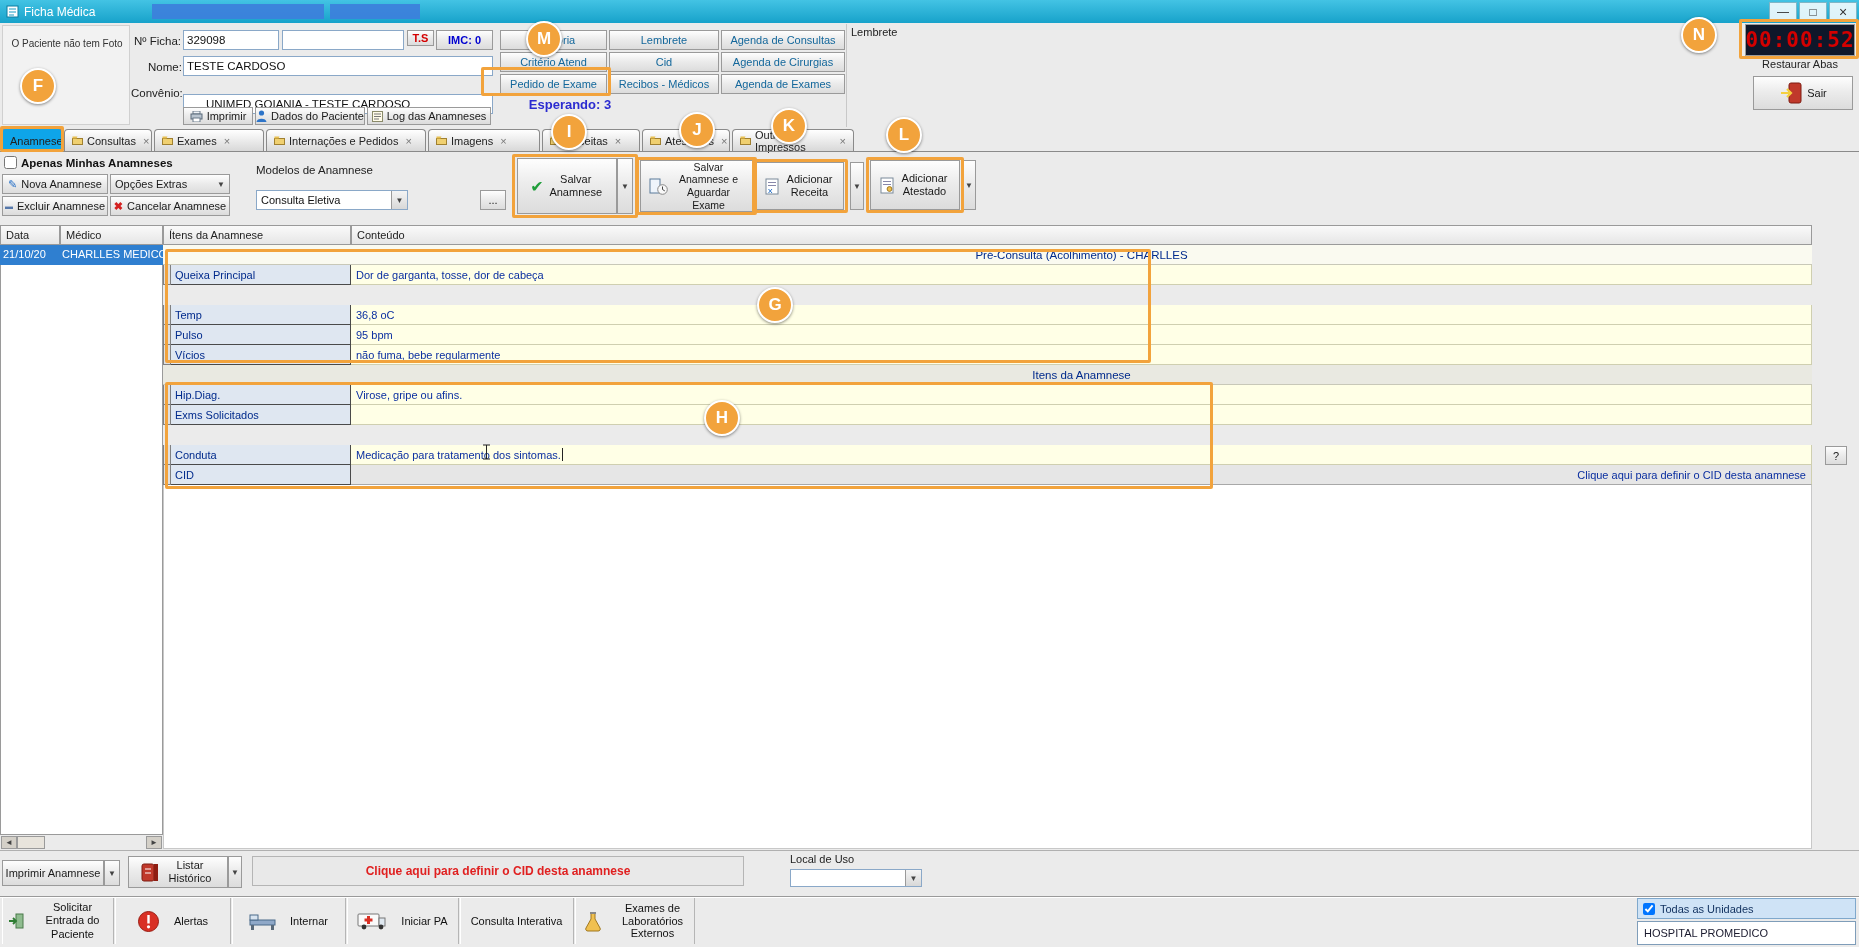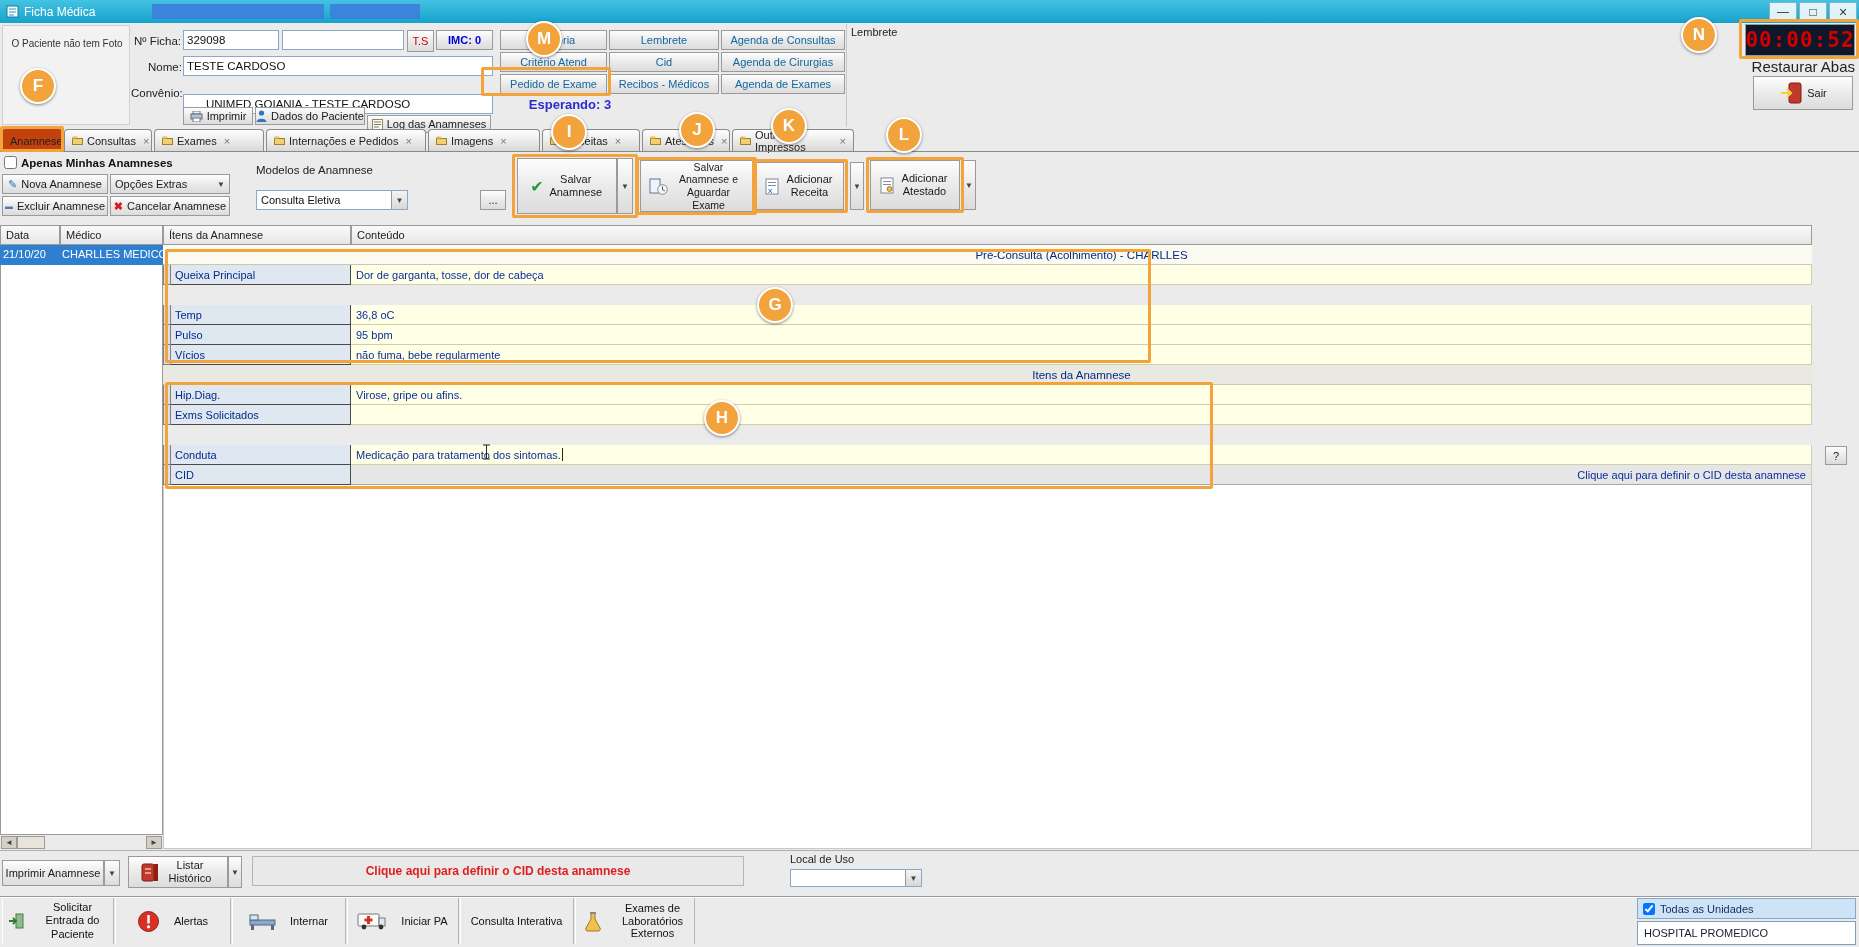--- a/index.html
+++ b/index.html
@@ -13,21 +13,21 @@
   
   .btn{background:linear-gradient(#fefefe,#ececec 45%,#dcdcdc);border:1px solid #9a9a9a;display:flex;align-items:center;justify-content:center;gap:4px;font-size:11px;color:#1a1a1a;}
   .btn-blue{color:#13679b;}
   .input{background:#fff;border:1px solid #8aa8c8;font-size:11.5px;padding:0 3px;font-family:"Liberation Sans",sans-serif;color:#111;}
   .lbl{font-size:11.5px;display:flex;align-items:center;color:#222;}
   .combo{background:#fff;border:1px solid #8aa8c8;display:flex;align-items:center;font-size:11px;}
   .combo .val{flex:1;padding:0 4px;}
   .combo .arr{width:16px;align-self:stretch;background:linear-gradient(#f4f4f4,#d8d8d8);border-left:1px solid #9a9a9a;display:flex;align-items:center;justify-content:center;font-size:8px;color:#444;}
   
   .tab{position:absolute;height:22px;top:129px;border:1px solid #8a8a8a;border-bottom:none;border-radius:4px 4px 0 0;background:linear-gradient(#ffffff,#d8d8d8);display:flex;align-items:center;gap:4px;padding:0 7px;font-size:11px;color:#222;}
-  .tab.active{top:128px;height:24px;background:#c2410c;z-index:6;}
+  .tab.active{top:128px;height:24px;background:#0ea5e9;z-index:6;}
   .tab .x{color:#777;font-size:11px;margin-left:3px;}
   
   .ghead{background:linear-gradient(#fafafa,#e6e6e6);border:1px solid #9a9a9a;font-size:11px;display:flex;align-items:center;padding:0 5px;color:#222;}
   .grid-row{position:absolute;left:163px;width:1649px;height:20px;display:flex;}
   .cell-sel{width:8px;background:#e0e0e0;border-right:1px solid #808080;border-bottom:1px solid #808080;border-left:1px solid #808080;}
   .cell-lbl{width:180px;background:#dfe7f1;color:#002a8c;border-right:1px solid #4a4a4a;border-bottom:1px solid #4a4a4a;display:flex;align-items:center;padding:0 4px;font-size:11px;}
   .cell-val{flex:1;background:#ffffe6;color:#0b2fa0;border-bottom:1px solid #cfcfb0;border-right:1px solid #cfcfb0;display:flex;align-items:center;padding:0 5px;font-size:11px;text-align:right;}
   .cell-val.cid{background:#e6e6e6;justify-content:flex-end;border-bottom:1px solid #a8a8a8;}
   .section-row{position:absolute;left:163px;width:1649px;height:20px;display:flex;align-items:center;justify-content:center;padding-left:188px;font-size:11.5px;color:#002a8c;border-bottom:1px solid #c8c8b8;}
   
@@ -60,21 +60,21 @@
   <div class="win-btn" style="left:1799px;">□</div>
   <div class="win-btn" style="left:1829px;font-size:14px;">×</div>
 
   <div class="abs" style="left:2px;top:25px;width:128px;height:100px;background:#f2f2f2;border:1px solid #d0d0d0;">
     <div class="abs" style="left:0;top:12px;width:128px;text-align:center;font-size:10px;color:#333;">O Paciente não tem Foto</div>
   </div>
 
   <div class="abs lbl" style="left:134px;top:31px;height:20px;">Nº Ficha:</div>
   <input class="abs input" readonly="" style="left: 183px; top: 30px; width: 96px; height: 20px;" value="329098">
   <input class="abs input" readonly="" style="left: 282px; top: 30px; width: 122px; height: 20px;">
-  <div class="abs btn" style="left:407px;top:30px;width:27px;height:22px;color:#d40000;font-weight:normal;">T.S</div>
+  <div class="abs btn" style="left:407px;top:30px;width:27px;height:16px;color:#d40000;font-weight:bold;">T.S</div>
   <div class="abs btn" style="left:436px;top:30px;width:57px;height:20px;color:#0000d0;font-weight:bold;">IMC: 0</div>
 
   <div class="abs lbl" style="left:148px;top:57px;height:20px;">Nome:</div>
   <input class="abs input" readonly="" style="left: 183px; top: 56px; width: 310px; height: 20px;" value="TESTE CARDOSO">
   <div class="abs lbl" style="left:131px;top:83px;height:20px;">Convênio:</div>
   <input class="abs input" readonly="" style="left: 183px; top: 94px; width: 310px; height: 20px; padding-left: 22px;" value="UNIMED GOIANIA - TESTE CARDOSO">
 
   <div class="abs btn" style="left:183px;top:107px;width:70px;height:18px;">
     <span style="display:inline-flex;">
         <svg width="13" height="11">
@@ -87,21 +87,21 @@
   </div>
   <div class="abs btn" style="left:255px;top:107px;width:110px;height:18px;">
     <span style="display:inline-flex;">
         <svg width="11" height="12">
           <circle cx="5.5" cy="3" r="2.6" fill="#2d74c8"></circle>
           <path d="M0.5 12 C0.5 7.5 10.5 7.5 10.5 12 Z" fill="#2d74c8"></path>
         </svg>
       </span>
     <span>Dados do Paciente</span>
   </div>
-  <div class="abs btn" style="left:367px;top:107px;width:124px;height:18px;margin-top:8px;">
+  <div class="abs btn" style="left:367px;top:107px;width:124px;height:18px;">
     <span style="display:inline-flex;">
         <svg width="11" height="11">
           <rect x="0.5" y="0.5" width="10" height="10" fill="#fffbe8" stroke="#8a8a6a"></rect>
           <line x1="2" y1="3" x2="9" y2="3" stroke="#777"></line>
           <line x1="2" y1="5.5" x2="9" y2="5.5" stroke="#777"></line>
           <line x1="2" y1="8" x2="7" y2="8" stroke="#777"></line>
         </svg>
       </span>
     <span>Log das Anamneses</span>
   </div>
@@ -117,21 +117,21 @@
   <div class="abs btn btn-blue" style="left:721px;top:74px;width:124px;height:20px;">Agenda de Exames</div>
 
   <div class="abs" style="left:480px;top:97px;width:180px;text-align:center;font-weight:bold;font-size:13px;color:#2b2bd0;">Esperando: 3</div>
 
   <div class="abs" style="left:846px;top:24px;width:894px;height:103px;border-left:1px solid #c8c8c8;">
     <span class="lbl" style="margin:2px 0 0 4px;font-size:11px;">Lembrete</span>
   </div>
   <div class="abs" style="left:1745px;top:24px;width:110px;height:32px;background:#0f172a;border:1px solid #9a9a9a;display:flex;align-items:center;justify-content:center;">
     <span class="timer">00:00:52</span>
   </div>
-  <div class="abs" style="left:1745px;top:58px;width:110px;height:14px;text-align:right;font-size:15px;color:#222;">Restaurar Abas</div>
+  <div class="abs" style="left:1745px;top:58px;width:110px;height:14px;text-align:center;font-size:11px;color:#222;">Restaurar Abas</div>
   <div class="abs btn" style="left:1753px;top:76px;width:100px;height:34px;">
     <span style="display:inline-flex;">
         <svg width="24" height="22">
           <rect x="10" y="1" width="12" height="20" rx="2" fill="#c0392b" stroke="#7f1d12"></rect>
           <path d="M2 11 h10 m-4 -4 l4 4 l-4 4" stroke="#f4d03f" stroke-width="2.2" fill="none"></path>
         </svg>
       </span>
     <span>Sair</span>
   </div>
 

